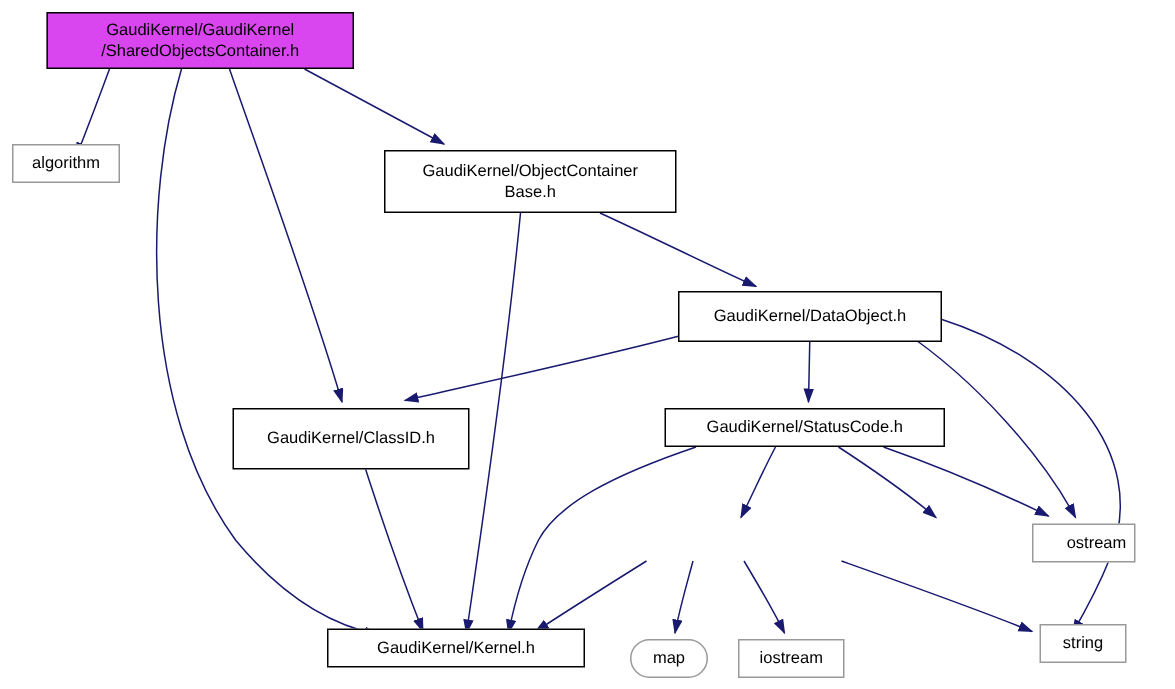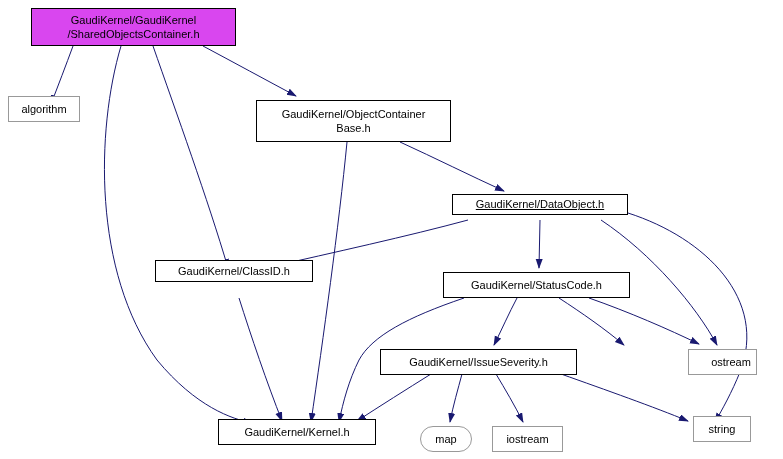--- a/index.html
+++ b/index.html
@@ -64,32 +64,31 @@
   </svg>
 
   <div class="node root" style="left: 31px; top: 8px; width: 205px; height: 38px; background: #d946ef; border-color: rgb(0, 0, 0);">GaudiKernel/GaudiKernel
 /SharedObjectsContainer.h</div>
 
   <div class="node sys" style="left: 8px; top: 96px; width: 72px; height: 26px; border-color: rgb(153, 153, 153);">algorithm</div>
 
   <div class="node" style="left:256px; top:100px; width:195px; height:42px;">GaudiKernel/ObjectContainer
 Base.h</div>
 
-  <div class="node" style="left:452px; top:194px; width:176px; height:21px;text-decoration:underline;">GaudiKernel/DataObject.h</div>
+  <div class="node" style="left:452px; top:194px; width:176px; height:34px;">GaudiKernel/DataObject.h</div>
 
-  <div class="node" style="left:155px; top:260px; width:158px; height:22px;">GaudiKernel/ClassID.h</div>
+  <div class="node" style="left:155px; top:272px; width:158px; height:41px;">GaudiKernel/ClassID.h</div>
 
   <div class="node" style="left:443px; top:272px; width:187px; height:26px;">GaudiKernel/StatusCode.h</div>
 
-  <div class="node" style="left:380px; top:349px; width:197px; height:26px;">GaudiKernel/IssueSeverity.h</div>
 
 
   <div class="node sys" style="left: 688px; top: 349px; width: 69px; height: 26px; border-color: rgb(153, 153, 153); padding-left: 20px;">ostream</div>
 
-  <div class="node" style="left:218px; top:419px; width:158px; height:26px;">GaudiKernel/Kernel.h</div>
+  <div class="node" style="left:218px; top:419px; width:172px; height:26px;">GaudiKernel/Kernel.h</div>
 
   <div class="node sys" style="left: 420px; top: 426px; width: 52px; height: 26px; border-color: rgb(153, 153, 153); border-radius: 13px;">map</div>
 
   <div class="node sys" style="left: 492px; top: 426px; width: 71px; height: 26px; border-color: rgb(153, 153, 153);">iostream</div>
 
   <div class="node sys" style="left: 680px; top: 416px; width: 58px; height: 26px; border-color: rgb(153, 153, 153); margin-left: 13px;">string</div>
 
 </div>
 
 </body></html>

